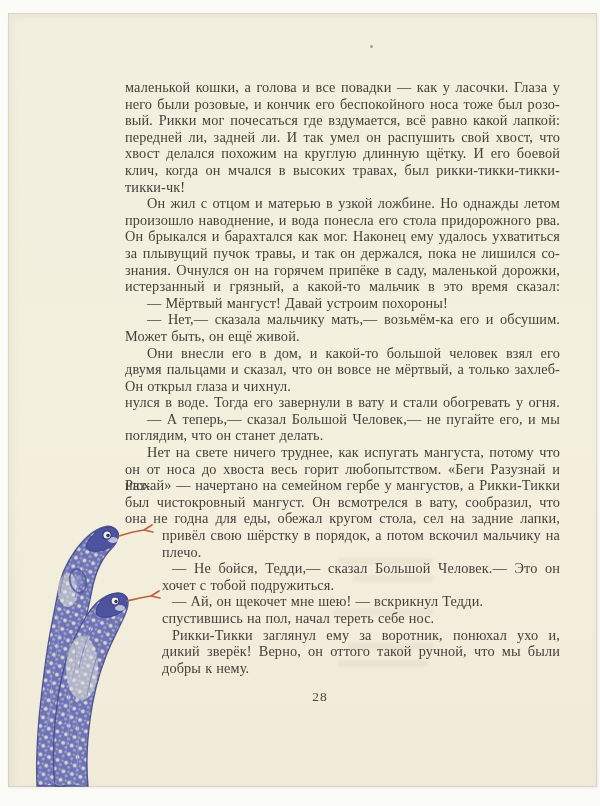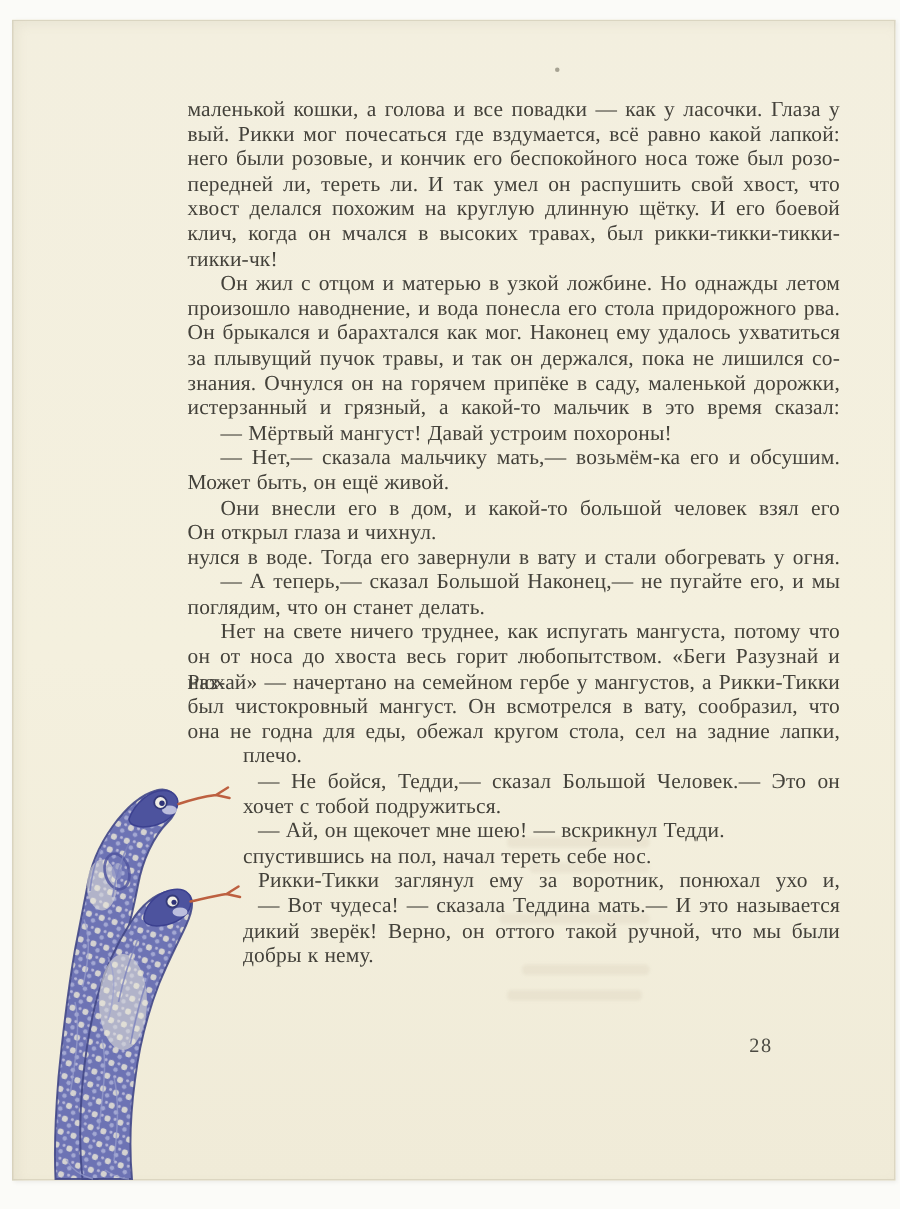--- a/index.html
+++ b/index.html
@@ -13,32 +13,32 @@
   }
   *{margin:0;padding:0;box-sizing:border-box;}
   html,body{width:600px;height:806px;}
   body{font-family:"Liberation Serif","DejaVu Serif",serif;background:var(--scanbg);}
   .scan{position:relative;width:600px;height:806px;background:var(--scanbg);overflow:hidden;}
   .page{
     position:absolute;left:8px;top:13px;width:589px;height:774px;
     background:linear-gradient(180deg,#f3efdf 0%,var(--paper) 55%,#f0ebd8 100%);
     box-shadow:inset 0 0 0 1px rgba(180,173,148,0.30), inset 3px 3px 8px rgba(160,152,120,0.12), 1px 1px 3px rgba(0,0,0,0.07);
   }
-  .textblock{position:absolute;left:125px;top:65px;width:435px;color:var(--ink);}
+  .textblock{position:absolute;left:125px;top:79px;width:435px;color:var(--ink);}
   .line{
     height:16.6px;line-height:16.6px;font-size:14.3px;
     letter-spacing:0.12px;word-spacing:0.4px;
     text-align:justify;text-align-last:left;white-space:nowrap;
   }
   .line.j{white-space:normal;text-align-last:justify;}
   .line.i{text-indent:22px;}
   .line.s{margin-left:37px;}
   .line.s.i{text-indent:10px;}
   .pageno{
-    position:absolute;left:125px;top:689px;width:390px;text-align:right;
+    position:absolute;left:125px;top:689px;width:390px;text-align:center;
     font-size:13.5px;letter-spacing:1px;color:#4b4a42;
   }
   .illus{position:absolute;left:20px;top:518px;}
   .ghost{position:absolute;background:rgba(168,152,116,0.10);filter:blur(1.2px);border-radius:3px;}
   .speck{position:absolute;background:rgba(90,85,70,0.5);border-radius:50%;}
   
   .body-fill{fill:url(#scales);stroke:var(--blue-dark);stroke-width:1.3;stroke-opacity:0.9;}
   .head-fill{fill:#4d539e;stroke:#3c4190;stroke-width:1;}
   .eye-white{fill:#f0eee4;stroke:#343978;stroke-width:1.2;}
   .pupil{fill:#2f3377;}
@@ -59,52 +59,53 @@
     <div class="ghost" style="left:345px;top:562px;width:80px;height:7px;"></div>
     <div class="ghost" style="left:325px;top:596px;width:100px;height:7px;"></div>
     <div class="ghost" style="left:340px;top:630px;width:85px;height:7px;"></div>
     <div class="ghost" style="left:330px;top:647px;width:90px;height:7px;"></div>
     <div class="speck" style="left:362px;top:32px;width:3px;height:3px;"></div>
     <div class="speck" style="left:473px;top:104px;width:3px;height:3px;"></div>
   </div>
 
   <div class="textblock">
       <div class="line j">маленькой кошки, а голова и все повадки — как у ласочки. Глаза у</div>
+      <div class="line j">него были розовые, и кончик его беспокойного носа тоже был розо-</div>
       <div class="line j">вый. Рикки мог почесаться где вздумается, всё равно какой лапкой:</div>
-      <div class="line j">него были розовые, и кончик его беспокойного носа тоже был розо-</div>
-      <div class="line j">передней ли, тереть ли. И так умел он распушить свой хвост, что</div>
+      <div class="line j">передней ли, задней ли. И так умел он распушить свой хвост, что</div>
       <div class="line j">хвост делался похожим на круглую длинную щётку. И его боевой</div>
       <div class="line j">клич, когда он мчался в высоких травах, был рикки-тикки-тикки-</div>
       <div class="line">тикки-чк!</div>
       <div class="line j i">Он жил с отцом и матерью в узкой ложбине. Но однажды летом</div>
       <div class="line j">произошло наводнение, и вода понесла его стола придорожного рва.</div>
       <div class="line j">Он брыкался и барахтался как мог. Наконец ему удалось ухватиться</div>
       <div class="line j">за плывущий пучок травы, и так он держался, пока не лишился со-</div>
       <div class="line j">знания. Очнулся он на горячем припёке в саду, маленькой дорожки,</div>
       <div class="line j">истерзанный и грязный, а какой-то мальчик в это время сказал:</div>
       <div class="line i">— Мёртвый мангуст! Давай устроим похороны!</div>
       <div class="line j i">— Нет,— сказала мальчику мать,— возьмём-ка его и обсушим.</div>
       <div class="line">Может быть, он ещё живой.</div>
       <div class="line j i">Они внесли его в дом, и какой-то большой человек взял его</div>
+      <div class="line j">двумя пальцами и сказал, что он вовсе не мёртвый, а только захлеб-</div>
       <div class="line">Он открыл глаза и чихнул.</div>
       <div class="line j">нулся в воде. Тогда его завернули в вату и стали обогревать у огня.</div>
-      <div class="line j i">— А теперь,— сказал Большой Наконец,— не пугайте его, и мы</div>
+      <div class="line j i">— А теперь,— сказал Большой Человек,— не пугайте его, и мы</div>
       <div class="line">поглядим, что он станет делать.</div>
       <div class="line j i">Нет на свете ничего труднее, как испугать мангуста, потому что</div>
       <div class="line j">он от носа до хвоста весь горит любопытством. «Беги Разузнай и Раз-</div>
       <div class="line j">нюхай» — начертано на семейном гербе у мангустов, а Рикки-Тикки</div>
       <div class="line j">был чистокровный мангуст. Он всмотрелся в вату, сообразил, что</div>
       <div class="line j">она не годна для еды, обежал кругом стола, сел на задние лапки,</div>
+      <div class="line j s">привёл свою шёрстку в порядок, а потом вскочил мальчику на</div>
       <div class="line s">плечо.</div>
       <div class="line j i s">— Не бойся, Тедди,— сказал Большой Человек.— Это он</div>
       <div class="line s">хочет с тобой подружиться.</div>
       <div class="line i s">— Ай, он щекочет мне шею! — вскрикнул Тедди.</div>
       <div class="line s">спустившись на пол, начал тереть себе нос.</div>
       <div class="line j i s">Рикки-Тикки заглянул ему за воротник, понюхал ухо и,</div>
-      <div class="line j i s">— Вот чудеса! — сказала Теддина мать.— И это называется</div>
       <div class="line j s">дикий зверёк! Верно, он оттого такой ручной, что мы были</div>
       <div class="line s">добры к нему.</div>
     </div>
 
   <div class="pageno">28</div>
 
   <svg class="illus" width="150" height="272" viewBox="0 0 150 272">
     <defs>
       <pattern id="scales" width="9" height="9" patternUnits="userSpaceOnUse" patternTransform="rotate(18)">
         <rect width="9" height="9" fill="#6d73b4"></rect>

